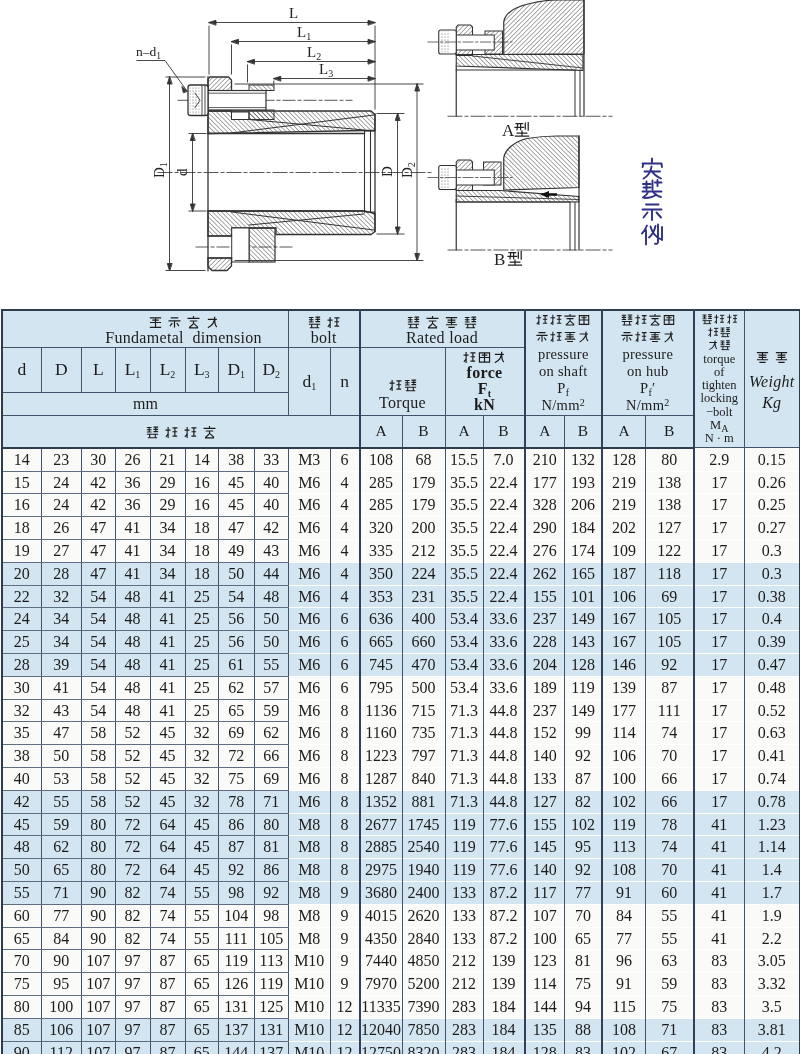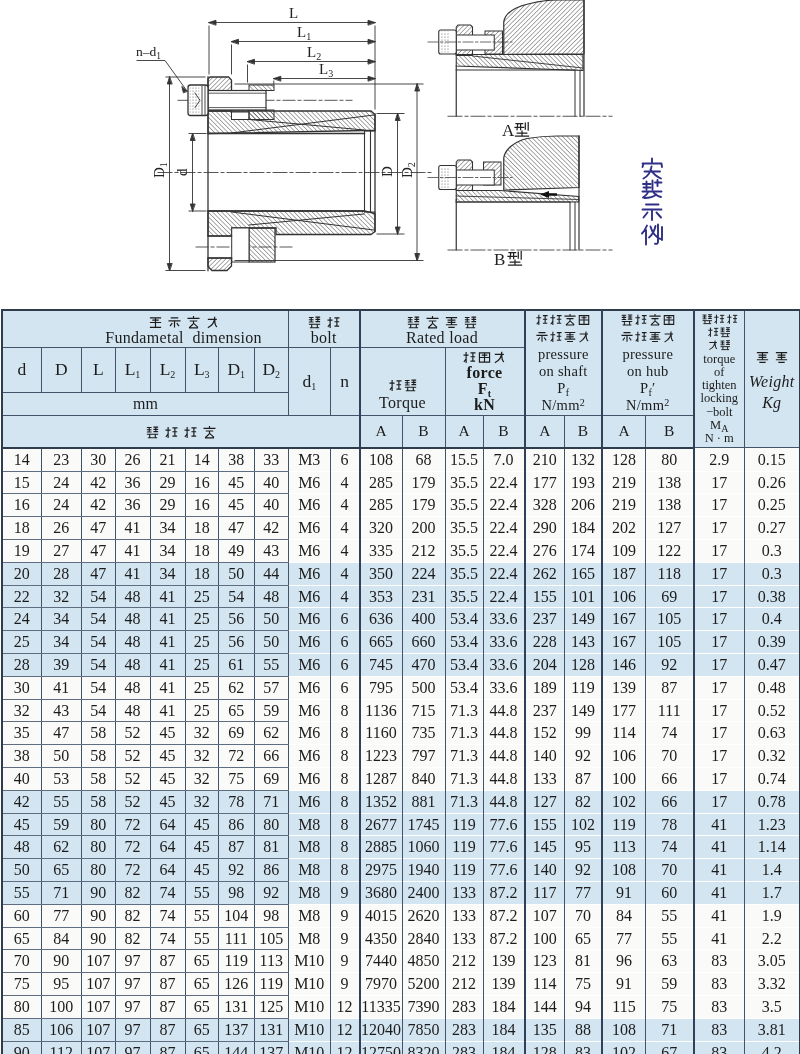--- a/index.html
+++ b/index.html
@@ -800,21 +800,21 @@
             <td class="nb">8</td>
             <td class="tl nb">1223</td>
             <td class="nb">797</td>
             <td class="nb">71.3</td>
             <td class="nb">44.8</td>
             <td class="tl nb">140</td>
             <td class="nb">92</td>
             <td class="tl nb">106</td>
             <td class="nb">70</td>
             <td class="tl nb">17</td>
-            <td class="nb">0.32</td>
+            <td class="nb">0.41</td>
           </tr>
 <tr class="w">
             <td>40</td>
             <td>53</td>
             <td>58</td>
             <td>52</td>
             <td>45</td>
             <td>32</td>
             <td>75</td>
             <td>69</td>
@@ -880,21 +880,21 @@
             <td>62</td>
             <td>80</td>
             <td>72</td>
             <td>64</td>
             <td>45</td>
             <td>87</td>
             <td>81</td>
             <td class="nb">M8</td>
             <td class="nb">8</td>
             <td class="tl nb">2885</td>
-            <td class="nb">1060</td>
+            <td class="nb">2540</td>
             <td class="nb">119</td>
             <td class="nb">77.6</td>
             <td class="tl nb">145</td>
             <td class="nb">95</td>
             <td class="tl nb">113</td>
             <td class="nb">74</td>
             <td class="tl nb">41</td>
             <td class="nb">1.14</td>
           </tr>
 <tr class="b">

